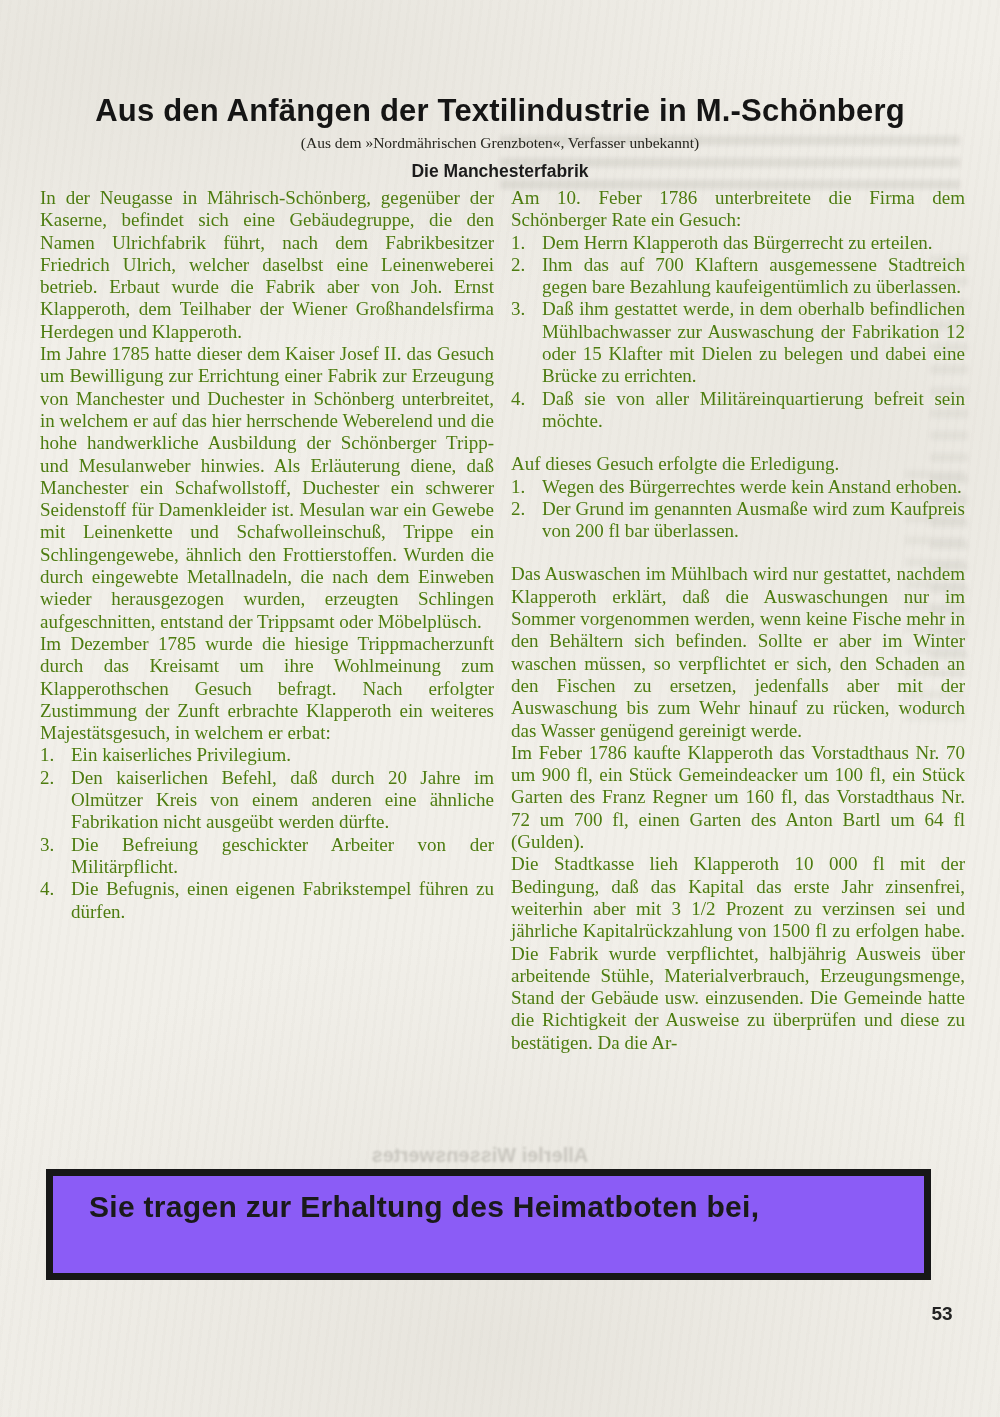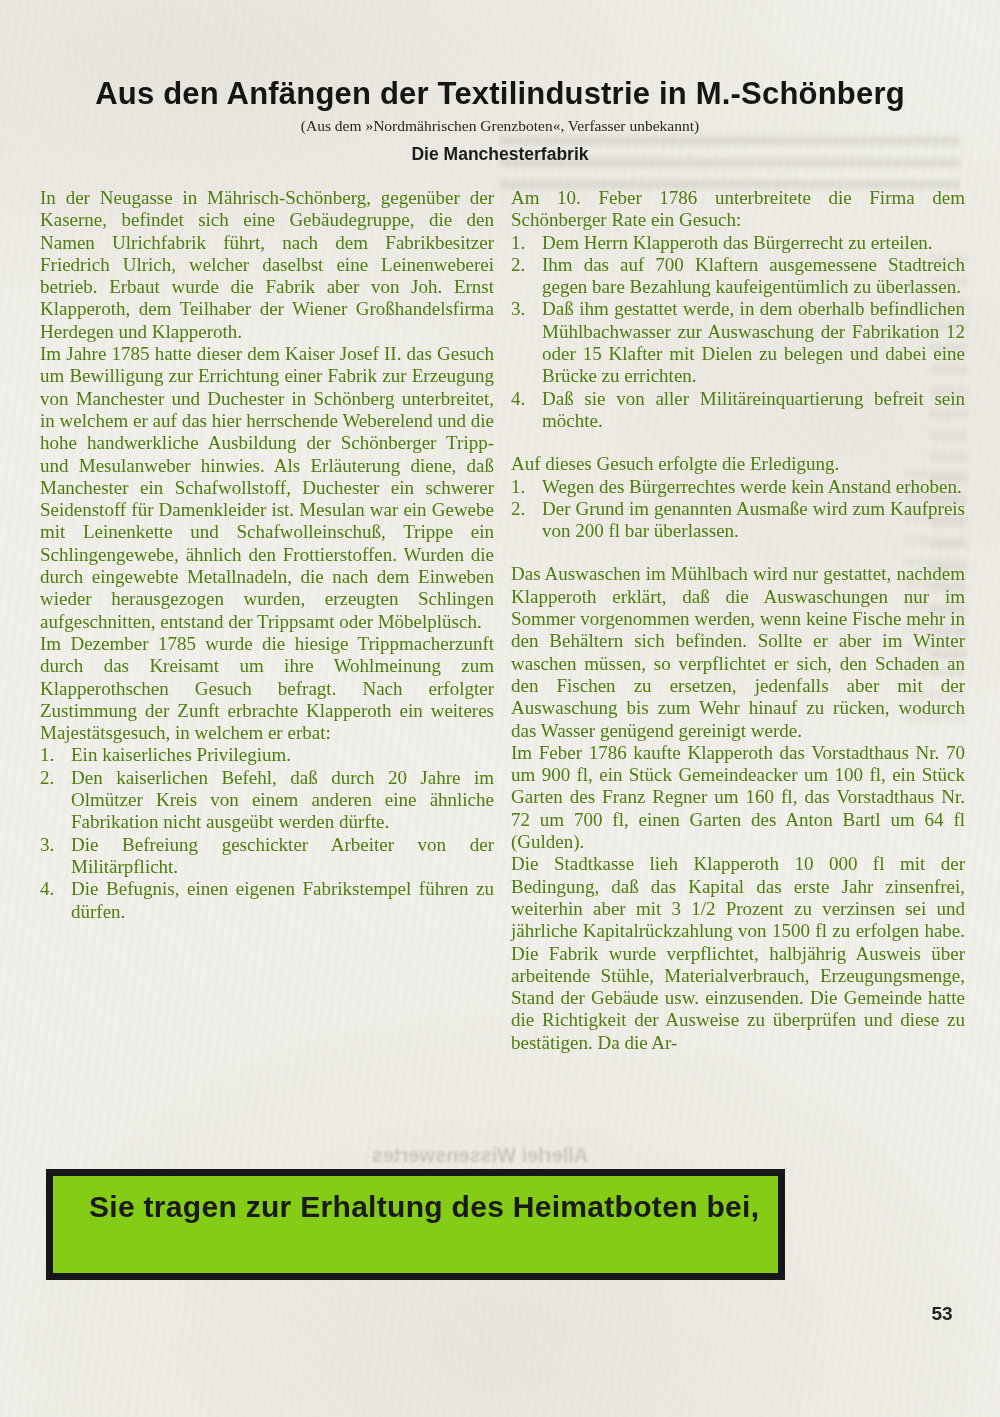--- a/index.html
+++ b/index.html
@@ -14,21 +14,21 @@
     position:absolute;inset:0;pointer-events:none;
     background:
       radial-gradient(1200px 500px at 20% 4%, rgba(210,206,196,.35), transparent 60%),
       radial-gradient(900px 600px at 85% 30%, rgba(214,210,200,.28), transparent 65%),
       radial-gradient(1000px 700px at 50% 95%, rgba(208,204,194,.30), transparent 60%),
       repeating-linear-gradient(97deg, rgba(190,186,176,.05) 0 3px, transparent 3px 9px);
   }
   .sheet{position:absolute;inset:0;}
 
   
-  .header{position:absolute;top:77px;left:0;width:1000px;text-align:center;}
+  .header{position:absolute;top:94px;left:0;width:1000px;text-align:center;}
   .title{
     font-family:"Liberation Sans", sans-serif;font-weight:bold;
     font-size:31px;line-height:34px;letter-spacing:.2px;color:#151515;margin:0;
   }
   .subtitle{
     font-size:15.5px;line-height:19px;margin:5px 0 0 0;color:#26261f;
   }
   .section-heading{
     font-family:"Liberation Sans", sans-serif;font-weight:bold;
     font-size:17.5px;line-height:20px;margin:9px 0 0 0;color:#1c1c1c;
@@ -42,22 +42,22 @@
     color:#4d7c0f;
   }
   .col{width:456px;}
   .col p{margin:0;}
   .vgap{height:21px;}
   .num-item{position:relative;padding-left:31px;}
   .num-item .num{position:absolute;left:0;top:0;}
 
   
   .banner{
-    position:absolute;left:46px;top:1169px;width:739px;height:111px;
-    box-sizing:border-box;border:7px solid #171717;background:#84cc16;
+    position:absolute;left:46px;top:1169px;width:885px;height:111px;
+    box-sizing:border-box;border:7px solid #171717;background:#8b5cf6;
     font-family:"Liberation Sans", sans-serif;font-weight:bold;color:#1a1a1a;
   }
   .banner-line1{margin:14px 0 0 36px;font-size:30px;line-height:34px;letter-spacing:.3px;}
   .banner-line2{margin:7px 0 0 34px;font-size:18px;line-height:20px;}
 
   
   .page-number{
     position:absolute;top:1303px;left:922px;width:40px;text-align:center;
     font-family:"Liberation Sans", sans-serif;font-weight:bold;font-size:19px;color:#222;
   }

